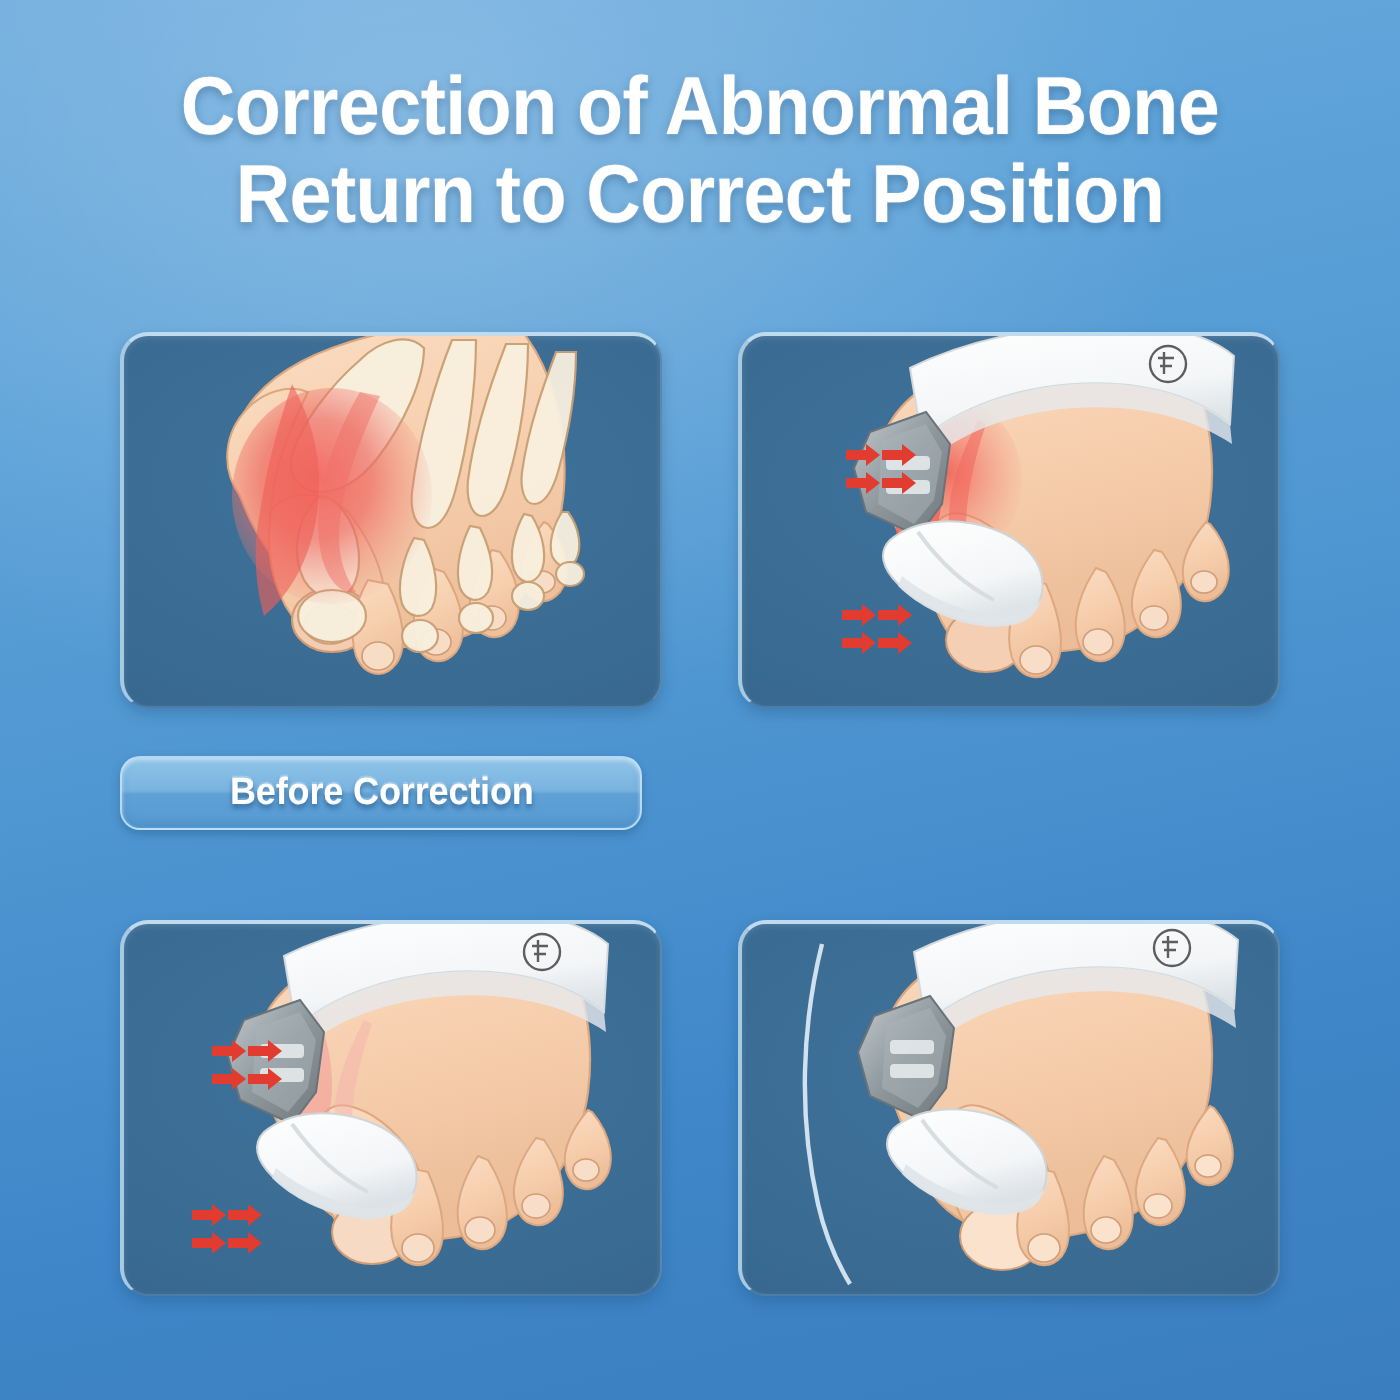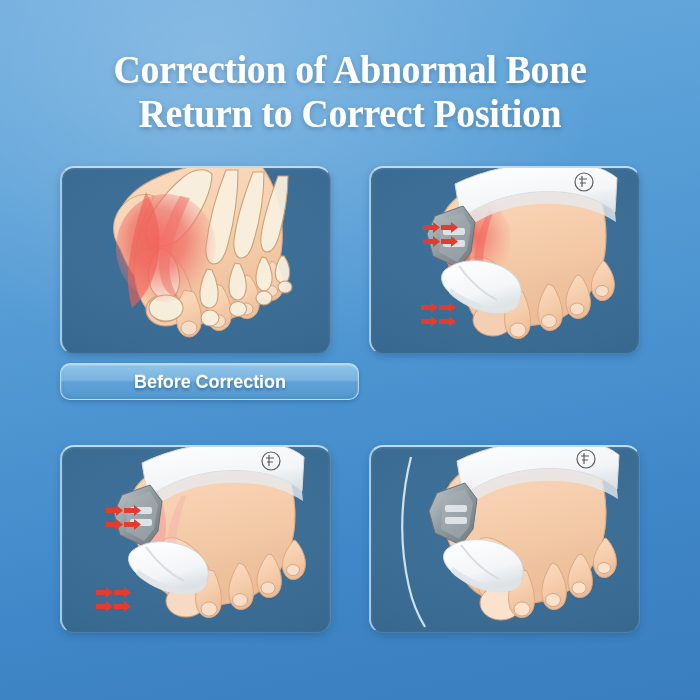--- a/index.html
+++ b/index.html
@@ -7,23 +7,22 @@
   body {
     font-family:"Liberation Sans", sans-serif;
     background:
       radial-gradient(ellipse 90% 70% at 30% 8%, rgba(255,255,255,0.22) 0%, rgba(255,255,255,0) 62%),
       linear-gradient(168deg, #6aaadd 0%, #5ea3d9 22%, #4f97d2 48%, #3f87c8 74%, #3a7ebf 100%);
     position:relative;
   }
 
   
   .title-block {
-    position:absolute; top:48px; left:0; width:700px;
+    position:absolute; top:32px; left:0; width:700px;
     text-align:center;
-    font-family:Liberation Serif, serif;
   }
   .title-line {
     color:#ffffff;
     font-weight:700;
     font-size:41px;
     line-height:1.07;
     letter-spacing:-0.3px;
     transform:scaleX(0.92);
     text-shadow:0 2px 5px rgba(20,60,100,0.35), 0 0 1px rgba(255,255,255,0.6);
     white-space:nowrap;
@@ -53,22 +52,22 @@
     border-right:1px solid rgba(150,195,230,0.35);
     border-bottom:1px solid rgba(120,170,210,0.30);
     box-shadow:0 3px 7px rgba(20,60,100,0.25), inset 0 1px 3px rgba(255,255,255,0.12);
     overflow:hidden;
   }
   .panel svg { display:block; width:271px; height:188px; }
 
   
   .label-pill {
     position:relative;
-    margin-top:9px;
-    width:299px; height:37px;
+    margin-top:24px;
+    width:261px; height:37px;
     border-radius:10px;
     background:linear-gradient(180deg,
        #8fc4e8 0%, #79b4e0 46%, #5fa1d6 52%, #559ad2 100%);
     border:1px solid rgba(195,228,250,0.85);
     box-shadow:0 2px 5px rgba(20,60,100,0.30),
                inset 0 1px 2px rgba(255,255,255,0.55),
                inset 0 -2px 4px rgba(40,100,150,0.20);
     display:flex; align-items:center; justify-content:center;text-align:center;
   }
   .label-text {

